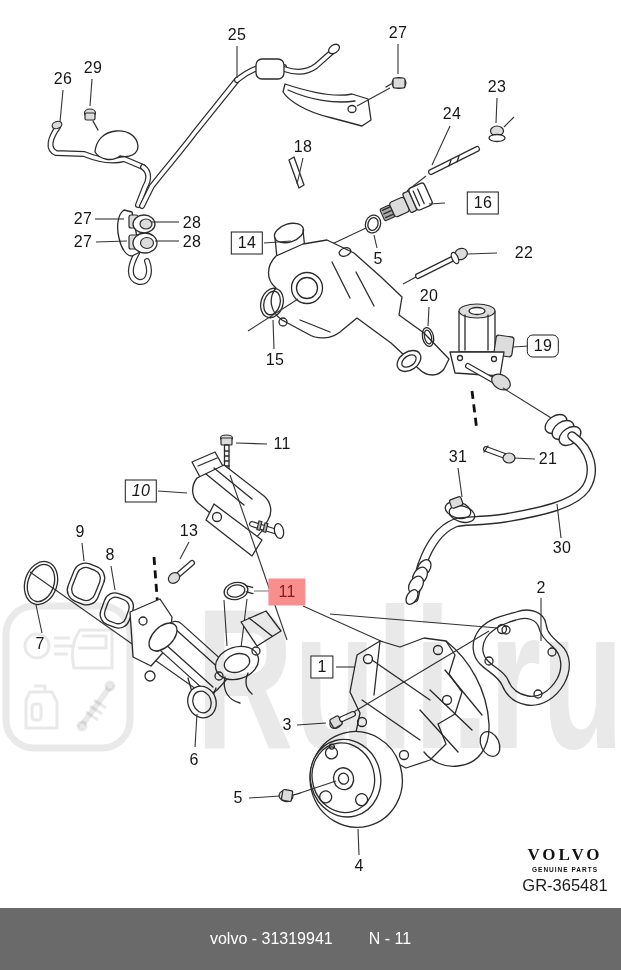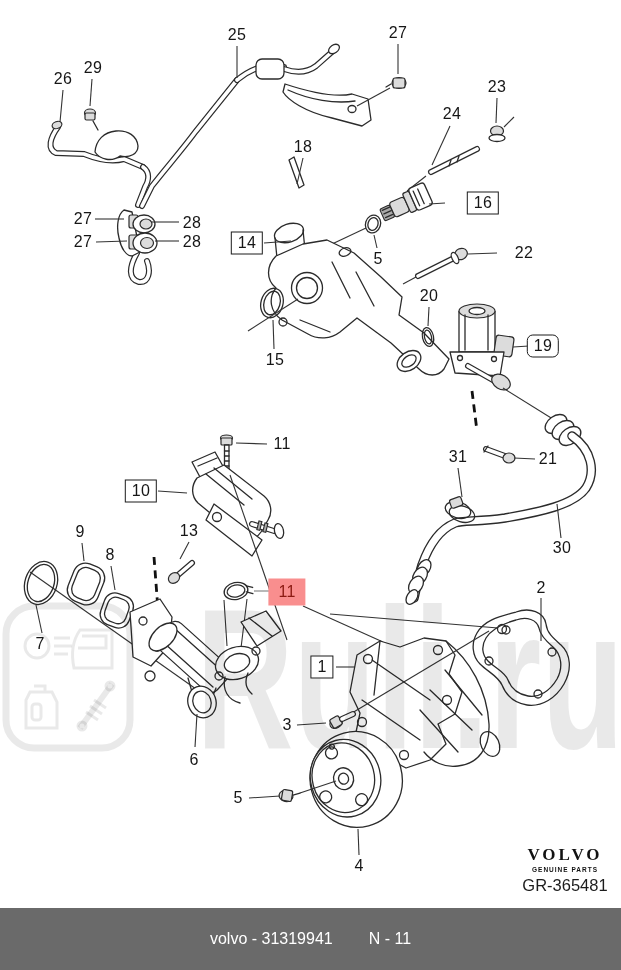--- a/index.html
+++ b/index.html
@@ -381,21 +381,21 @@
       <span class="callout plain" style="left: 192px; top: 242px;">28</span>
       <span class="callout boxed" style="left: 247px; top: 243px;">14</span>
       <span class="callout plain" style="left: 508px; top: 253px; margin-left: 16px;">22</span>
       <span class="callout plain" style="left: 378px; top: 259px;">5</span>
       <span class="callout plain" style="left: 429px; top: 296px;">20</span>
       <span class="callout boxed" style="left: 543px; top: 346px; border-radius: 6px;">19</span>
       <span class="callout plain" style="left: 275px; top: 360px;">15</span>
       <span class="callout plain" style="left: 282px; top: 444px;">11</span>
       <span class="callout plain" style="left: 458px; top: 457px;">31</span>
       <span class="callout plain" style="left: 548px; top: 459px;">21</span>
-      <span class="callout boxed" style="left: 141px; top: 491px;">10</span>
+      <span class="callout boxed" style="left: 141px; top: 491px; font-style: italic;">10</span>
       <span class="callout plain" style="left: 189px; top: 531px;">13</span>
       <span class="callout plain" style="left: 80px; top: 532px;">9</span>
       <span class="callout plain" style="left: 562px; top: 548px;">30</span>
       <span class="callout plain" style="left: 110px; top: 555px;">8</span>
       <span class="callout plain" style="left: 541px; top: 588px;">2</span>
       <span class="callout highlighted" style="left: 287px; top: 592px;">11</span>
       <span class="callout plain" style="left: 40px; top: 644px;">7</span>
       <span class="callout boxed" style="left: 322px; top: 667px;">1</span>
       <span class="callout plain" style="left: 287px; top: 725px;">3</span>
       <span class="callout plain" style="left: 194px; top: 760px;">6</span>

